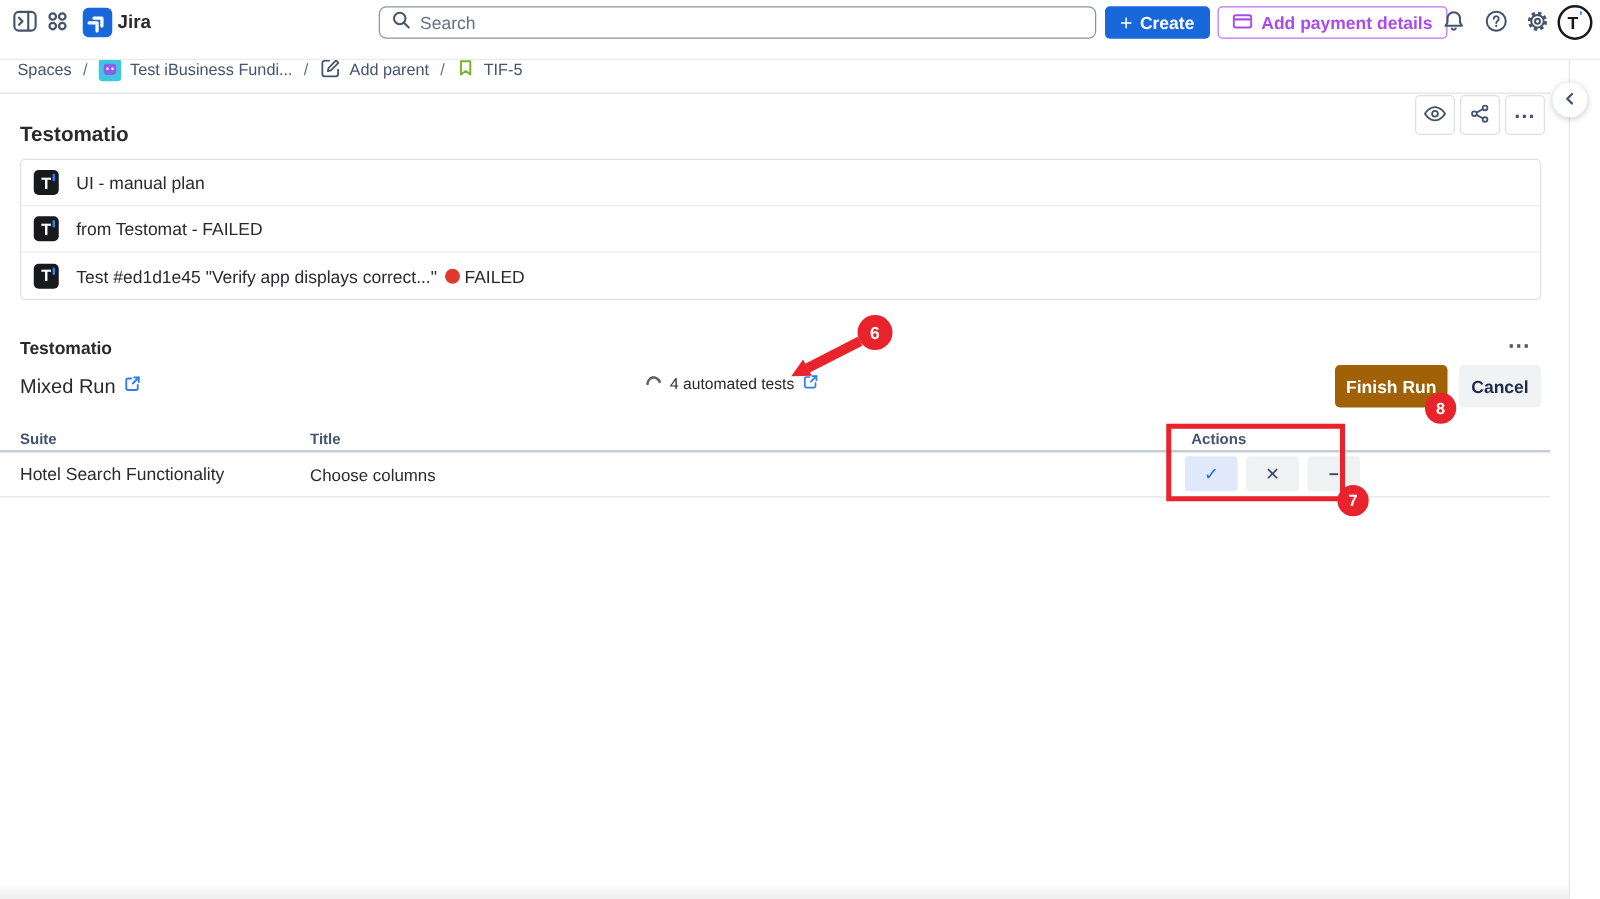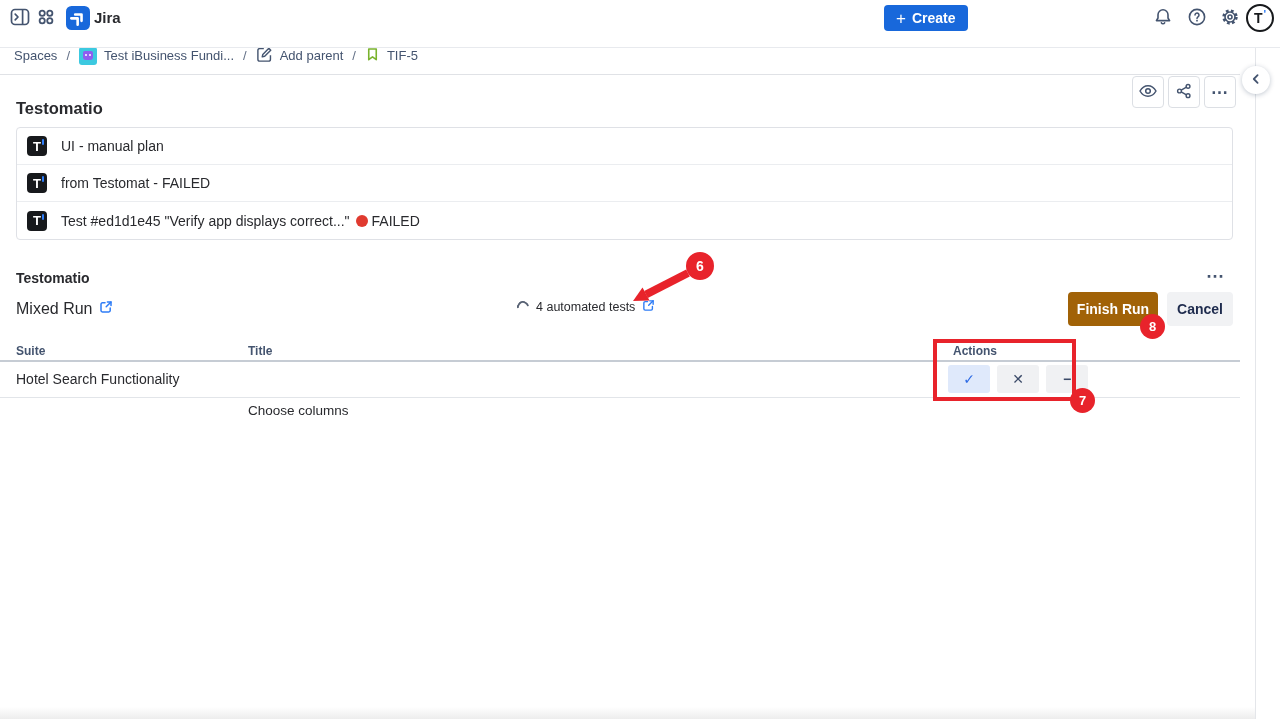--- a/index.html
+++ b/index.html
@@ -85,21 +85,21 @@
     font-weight:600; font-family:inherit; cursor:pointer; }
   .cancel-btn { position:absolute; left:1167px; top:292px; width:66px; height:34px;
     background:#f1f2f4; color:#1e2b4d; border:none; border-radius:4px; font-size:14px;
     font-weight:600; font-family:inherit; cursor:pointer; }
 
   
   .col-h { position:absolute; top:344px; font-size:12px; font-weight:700; color:#44546f; }
   .thead-line { position:absolute; left:0; top:360px; width:1240px; height:2px; background:#c6ccd4; }
   .trow-line  { position:absolute; left:0; top:397px; width:1240px; height:1px; background:#e2e5e9; }
   .cell-suite { position:absolute; left:16px; top:371px; font-size:14px; cursor:pointer; }
-  .cell-title { position:absolute; left:248px; top:373px; font-size:13.5px;margin-top:30px; }
+  .cell-title { position:absolute; left:248px; top:373px; font-size:13.5px; }
   .action-group { position:absolute; left:948px; top:365px; display:flex; gap:7px; }
   .act-btn { width:42px; height:28px; border:none; border-radius:3px; font-size:14px;
     font-family:inherit; cursor:pointer; display:flex; align-items:center; justify-content:center; }
   .act-pass { background:#dfe9fb; color:#2e6be5; font-weight:700; }
   .act-fail, .act-skip { background:#f0f1f3; color:#3b4a68; font-weight:600; }
 
   
   .anno { z-index:20; pointer-events:none; }
   .anno-rect { position:absolute; left:933px; top:339px; width:143px; height:62px;
     border:4px solid #e8232b; }
@@ -140,26 +140,44 @@
     <svg width="24" height="24" viewBox="0 0 24 24">
         <rect width="24" height="24" rx="5.5" fill="#1868db"></rect>
         <g transform="rotate(45 12 12)" fill="none" stroke="#fff" stroke-width="2.6" stroke-linecap="round" stroke-linejoin="round">
           <path d="M7.5 11.5 L12 7 L16.5 11.5"></path>
           <path d="M7.5 17 L12 12.5 L16.5 17"></path>
         </g>
       </svg>
   </span>
   <span class="app-name">Jira</span>
 
+  <div class="search-box">
+    <span>
+      <svg width="16" height="16" viewBox="0 0 16 16">
+          <circle cx="6.8" cy="6.8" r="4.6" fill="none" stroke="#44546f" stroke-width="1.6"></circle>
+          <line x1="10.4" y1="10.4" x2="14" y2="14" stroke="#44546f" stroke-width="1.6" stroke-linecap="round"></line>
+        </svg>
+    </span>
+    <input type="text" placeholder="Search" style="">
+  </div>
 
   <button class="create-btn">
     <span class="plus">+</span>
     <span>Create</span>
   </button>
 
+  <button class="payment-btn">
+    <span>
+      <svg width="16" height="16" viewBox="0 0 16 16">
+          <rect x="1" y="3.2" width="14" height="9.8" rx="1.8" fill="none" stroke="#a94ced" stroke-width="1.6"></rect>
+          <line x1="1" y1="6.5" x2="15" y2="6.5" stroke="#a94ced" stroke-width="1.8"></line>
+        </svg>
+    </span>
+    <span>Add payment details</span>
+  </button>
 
   <button class="icon-btn abs" style="left:1153px;top:8px;width:20px;height:20px;">
     <span>
       <svg width="20" height="20" viewBox="0 0 20 20" fill="none" stroke="#44546f" stroke-width="1.6">
           <path d="M10 2.8a5 5 0 0 1 5 5v3.2l1.6 2.6h-13.2L5 11V7.8a5 5 0 0 1 5-5z" stroke-linejoin="round"></path>
           <path d="M8.4 15.8a1.8 1.8 0 0 0 3.2 0" stroke-linecap="round"></path>
         </svg>
     </span>
   </button>
   <button class="icon-btn abs" style="left:1187px;top:8px;width:20px;height:20px;">

